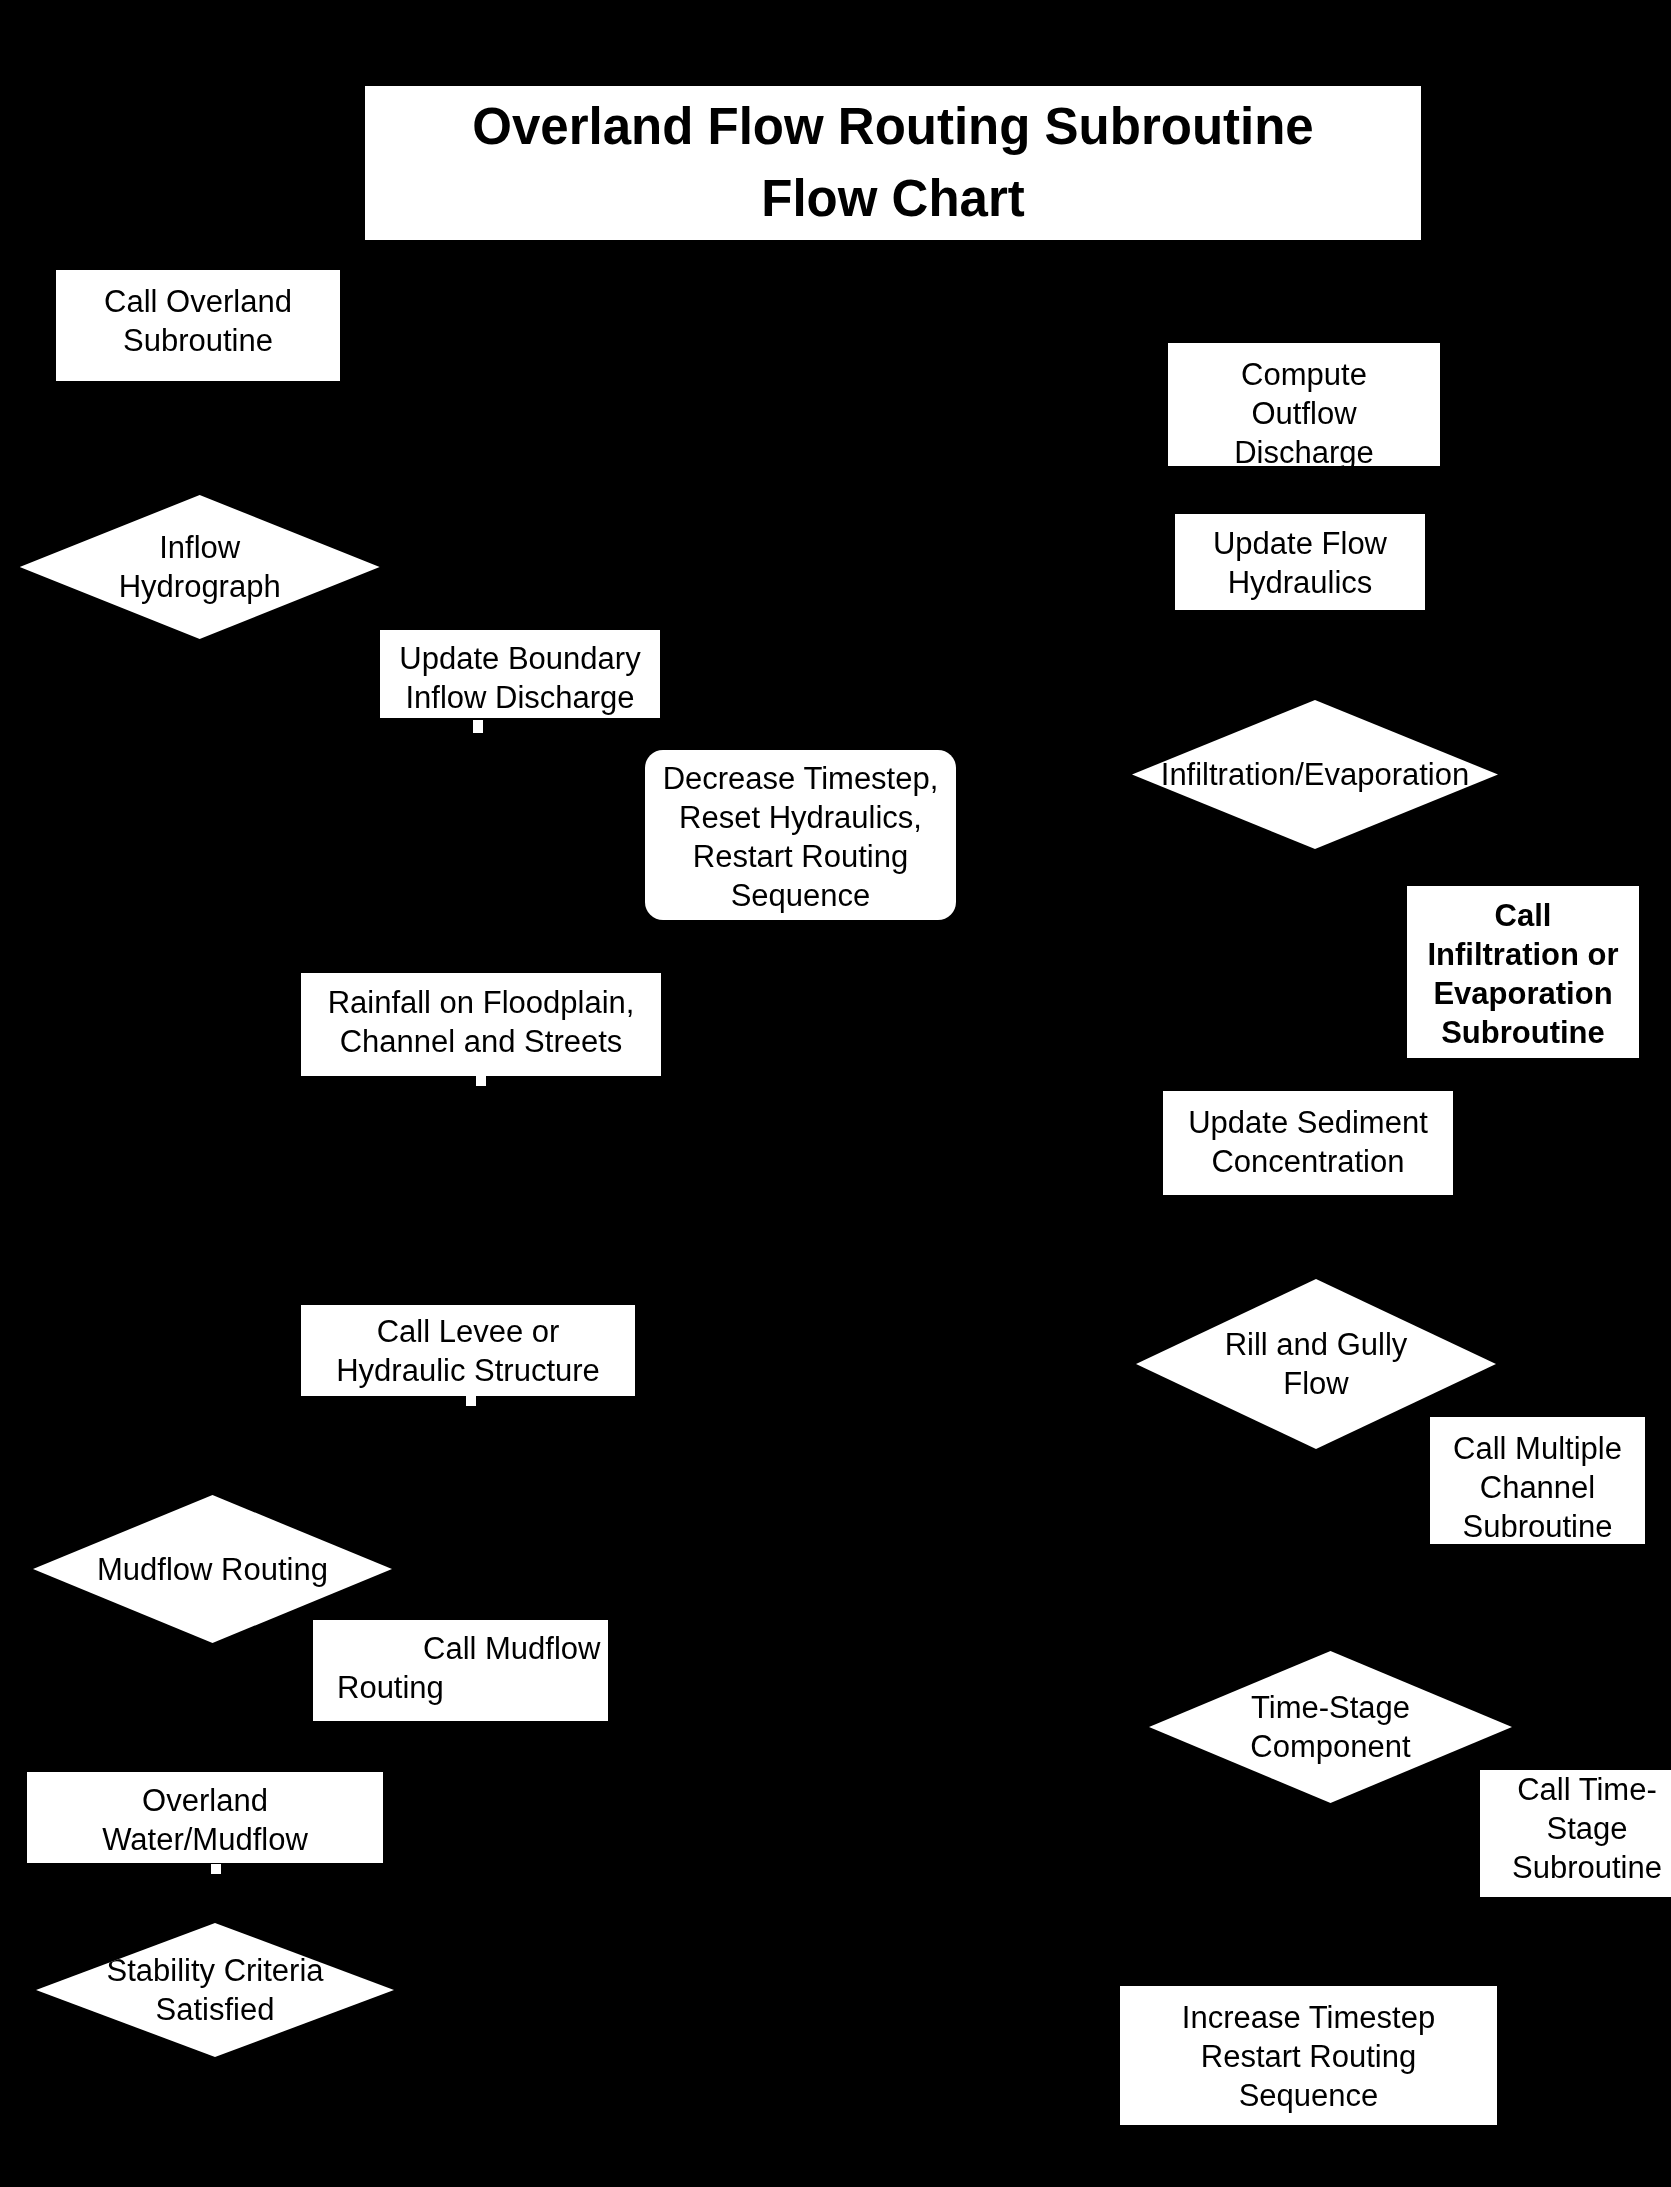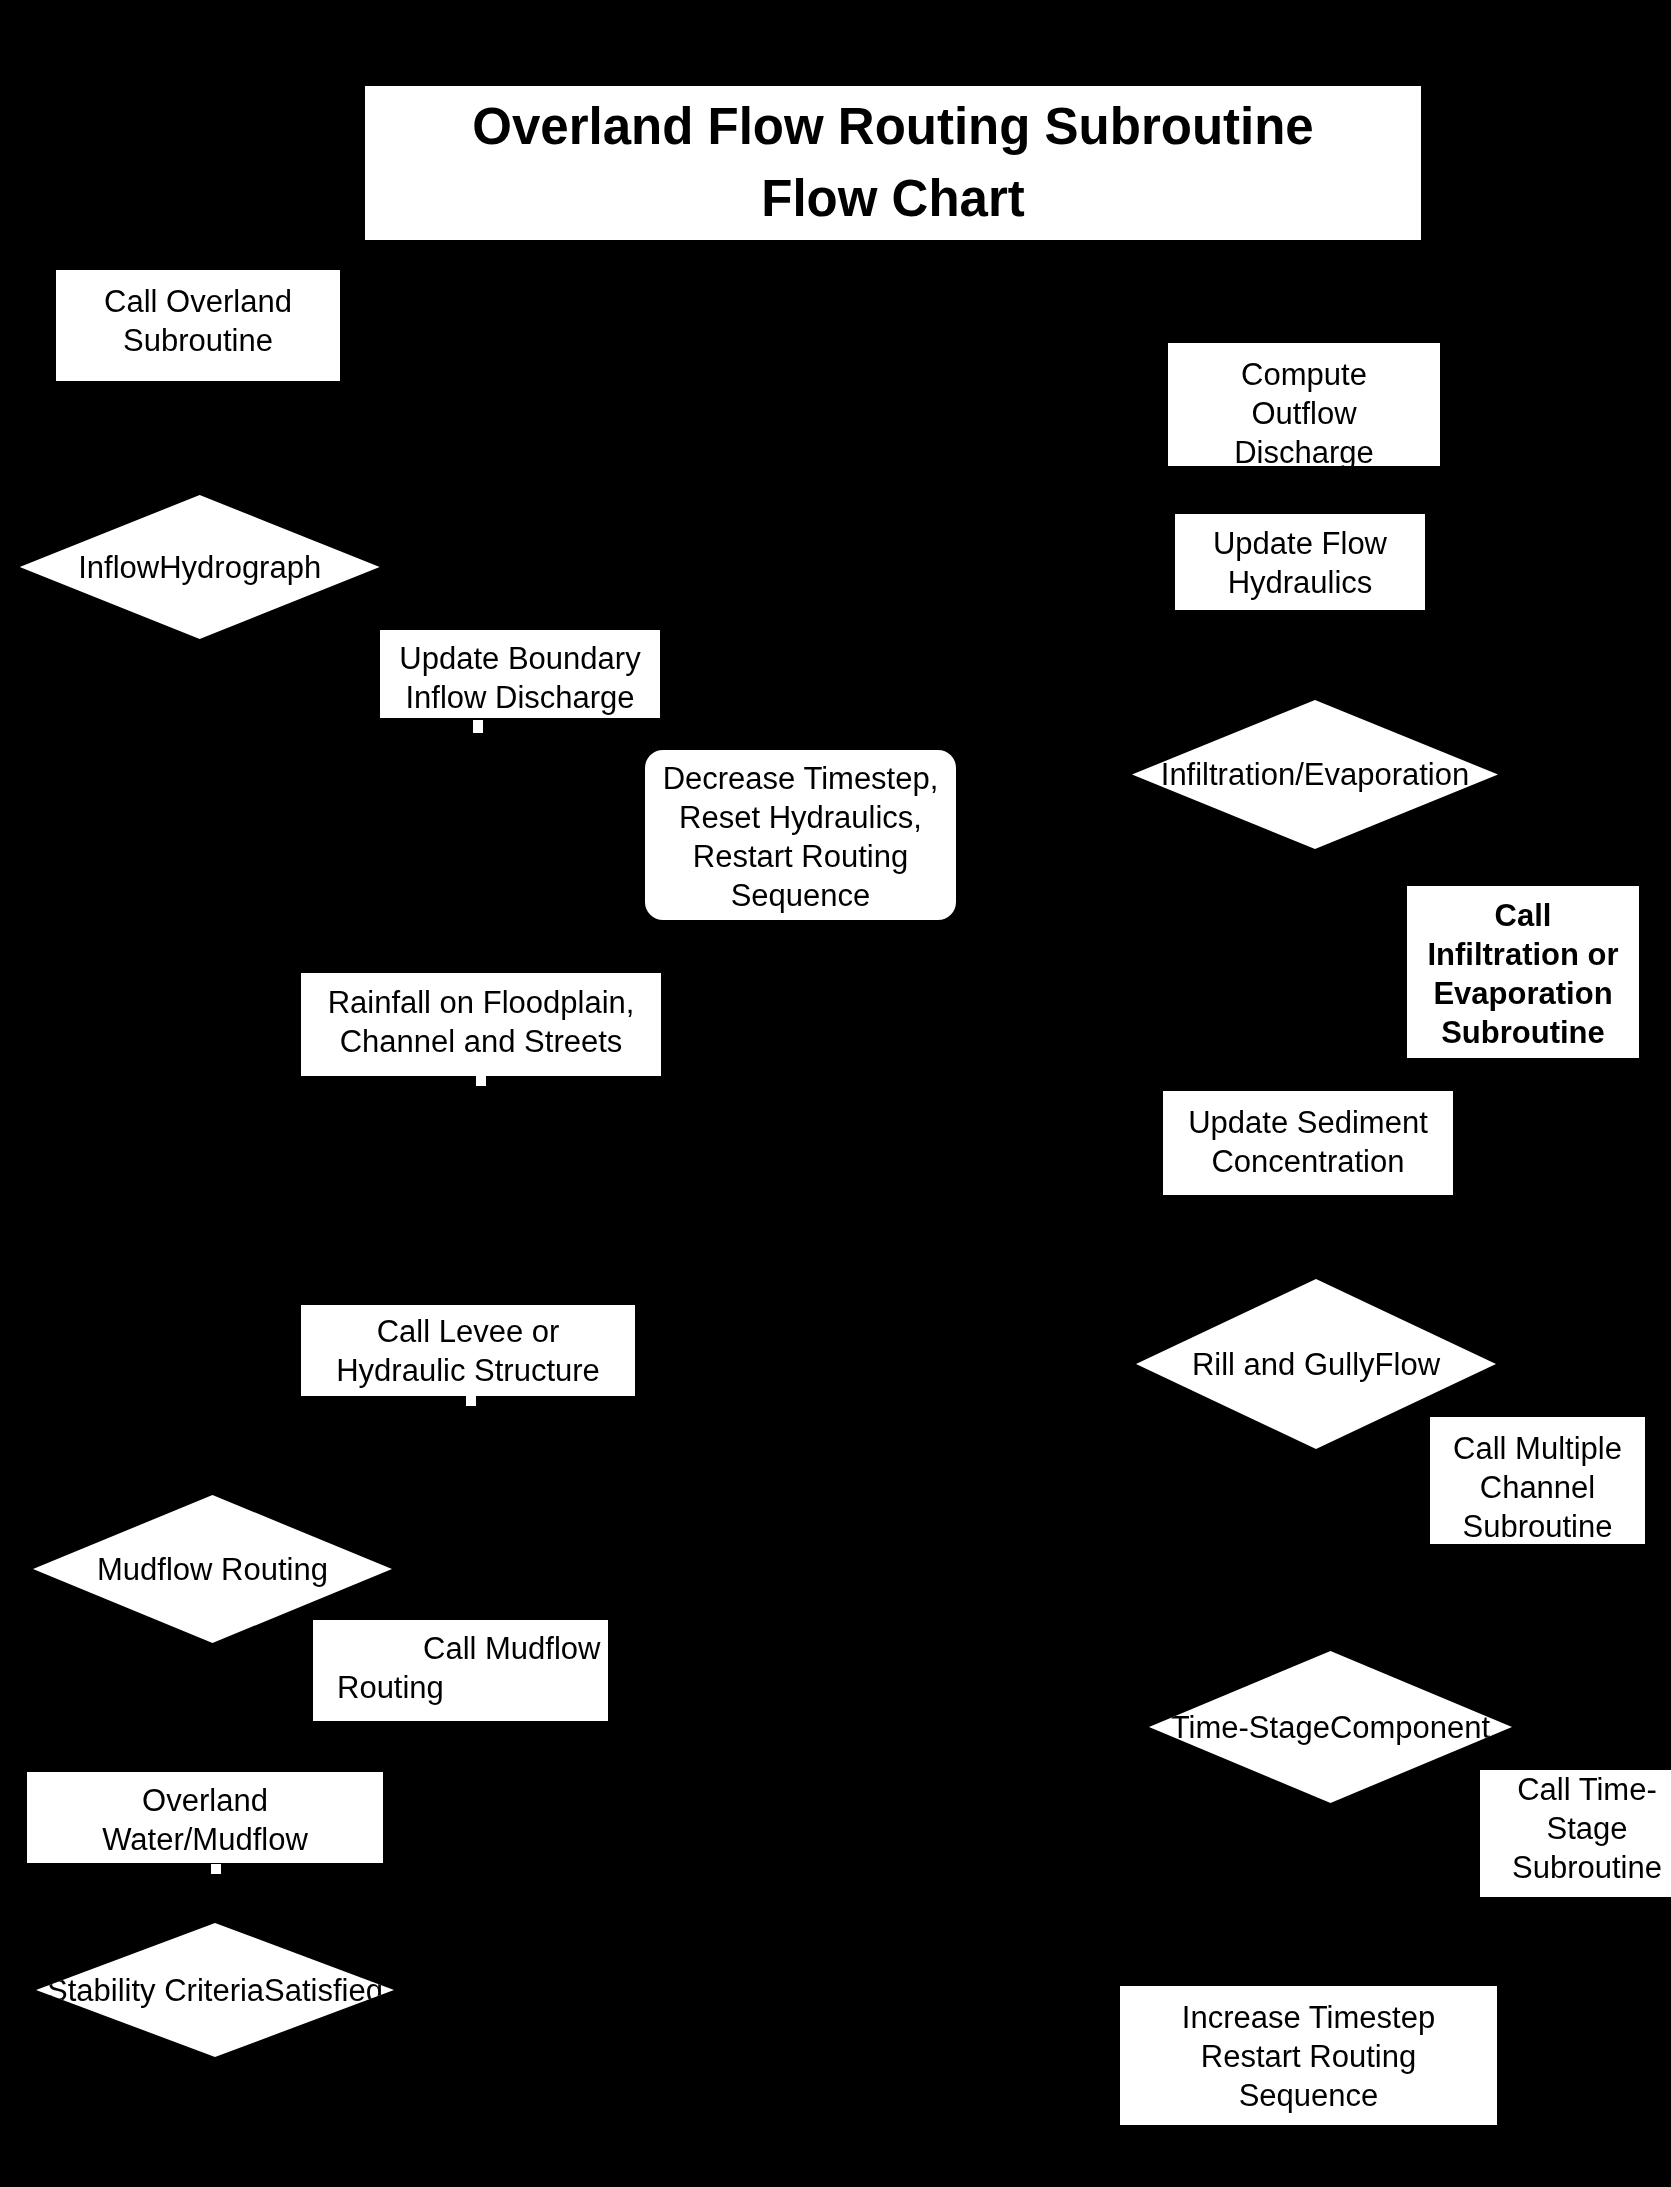--- a/index.html
+++ b/index.html
@@ -21,21 +21,21 @@
     box-sizing:border-box;
   }
   .diamond-node{
     position:absolute;
     background:#fff;
     color:#000;
     font-size:31px;
     line-height:39px;
     text-align:center;
     display:flex;
-    flex-direction:row;
+    flex-direction:column;
     justify-content:center;
     align-items:center;
     clip-path:polygon(50% 0%,100% 50%,50% 100%,0% 50%);
     overflow:hidden;
     box-sizing:border-box;
   }
   .title-node{
     position:absolute;
     background:#fff;
     color:#000;

